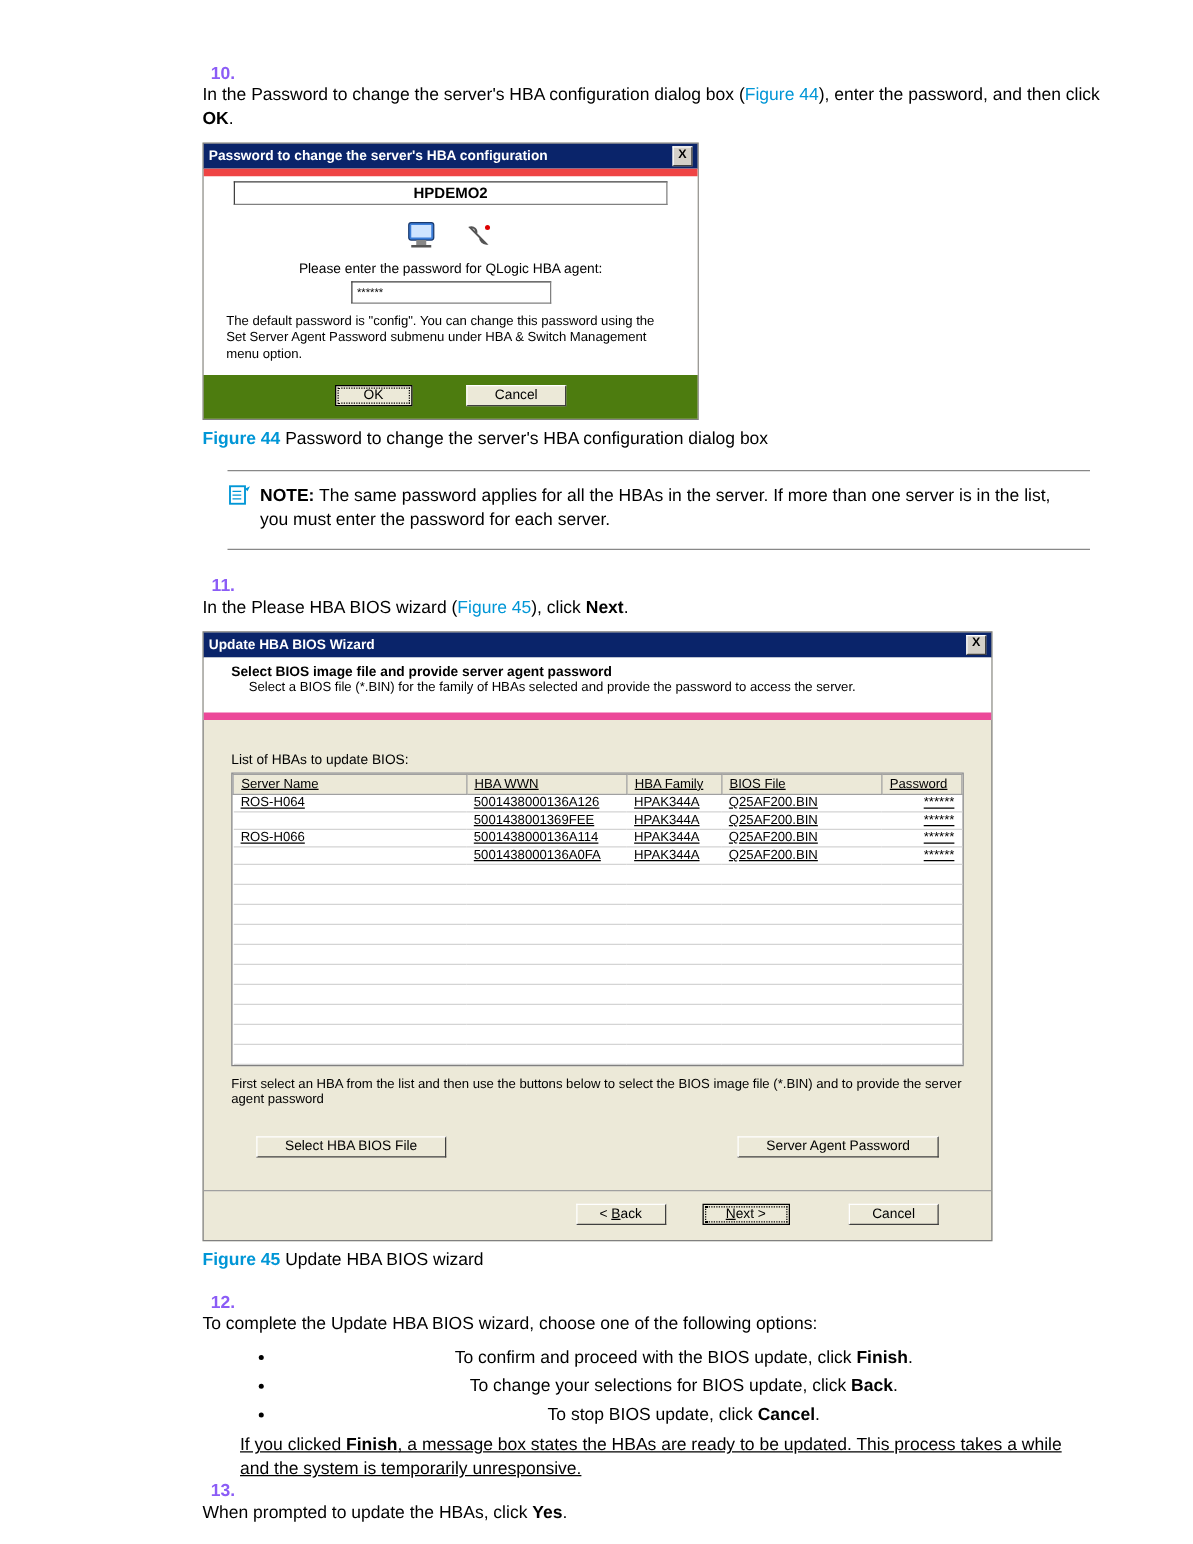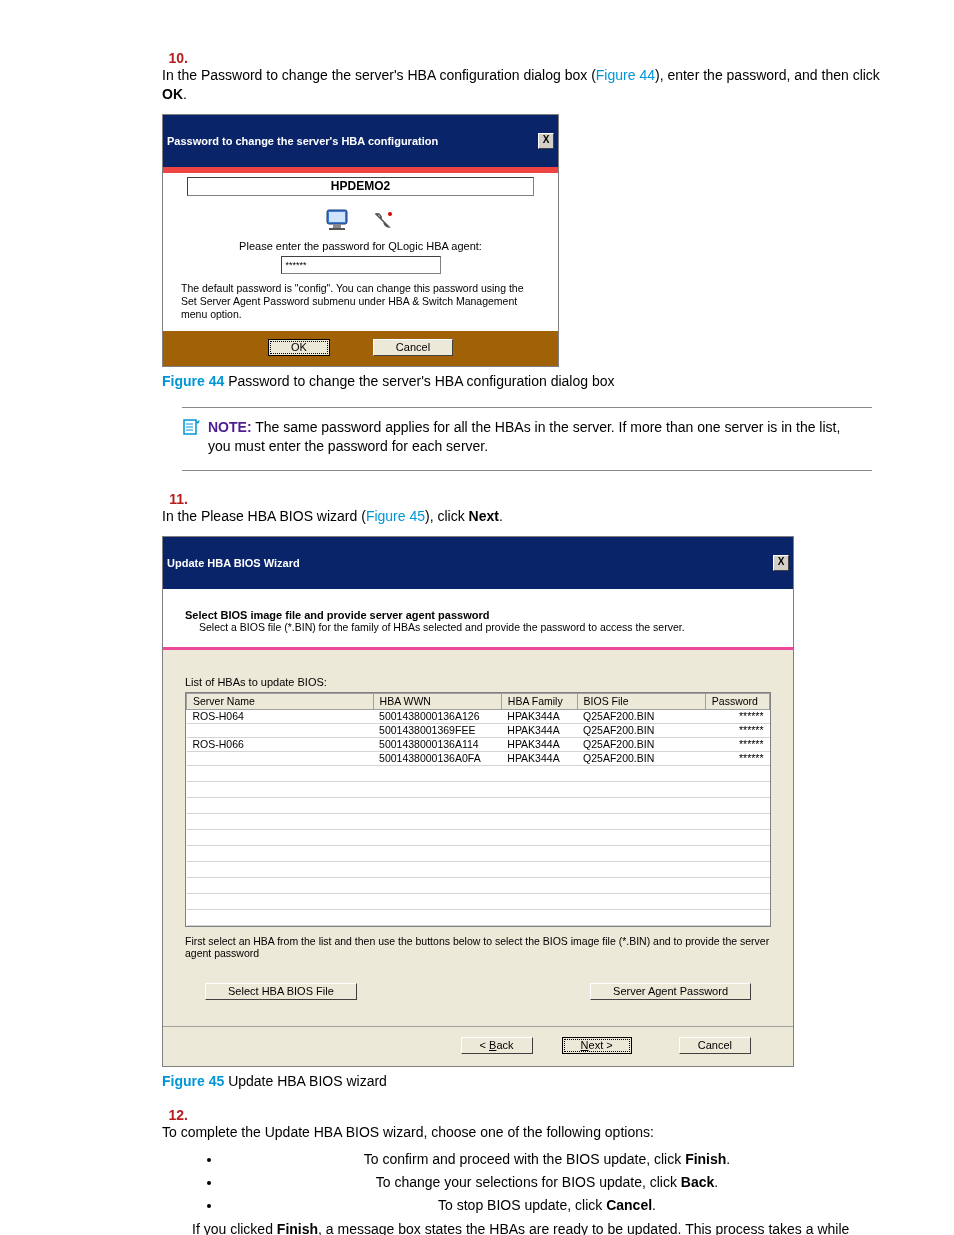--- a/index.html
+++ b/index.html
@@ -9,21 +9,21 @@
     font-family: Arial, Helvetica, sans-serif;
     font-size: 14px;
     color: #000;
     width: 954px;
   }
   .page {
     padding: 50px 82px 30px 82px;
   }
   .step-num {
     font-weight: bold;
-    color: #b91c1c;
+    color: #8b5cf6;
     display: inline-block;
     width: 26px;
     text-align: right;
     vertical-align: top;
   }
   .step-text {
     display: inline-block;
     width: 740px;
     vertical-align: top;
     line-height: 1.35;
@@ -46,36 +46,36 @@
     position: relative;
     line-height: 1.35;
   }
   .note-icon {
     position: absolute;
     left: 0;
     top: 10px;
     color: #0096d6;
     font-size: 18px;
   }
-  .note-label { color: #4c1d95; font-weight: bold; }
+  .note-label { color: #000000; font-weight: bold; }
 
   
   .dialog1 {
     margin: 10px 0 2px 80px;
     width: 395px;
     border: 1px solid #808080;
     background: #ece9d8;
     font-family: Tahoma, Arial, sans-serif;
     font-size: 11px;
   }
   .titlebar {
     background: linear-gradient(#0a246a, #0a246a);
     color: #fff;
     font-weight: bold;
-    padding: 18px 4px;
+    padding: 2px 4px;
     display: flex;
     justify-content: space-between;
     align-items: center;
     font-size: 11px;
   }
   .titlebar .xbtn {
     background: #d4d0c8;
     color: #000;
     width: 14px;
     height: 14px;
@@ -126,21 +126,21 @@
     font-size: 9px;
     line-height: 16px;
   }
   .defaultpw {
     font-size: 10.5px;
     padding: 0 18px 10px 18px;
     line-height: 1.25;
   }
   .dlg-buttons {
     text-align: center;
-    background: #a16207;
+    background: #4d7c0f;
     padding: 8px 0 10px 0;
   }
   .winbtn {
     display: inline-block;
     background: #ece9d8;
     border: 1px solid #404040;
     border-top-color: #fff;
     border-left-color: #fff;
     padding: 1px 22px 2px 22px;
     font-size: 11px;
@@ -152,33 +152,34 @@
   .dialog2 {
     margin: 10px 0 2px 80px;
     width: 630px;
     border: 1px solid #808080;
     background: #ece9d8;
     font-family: Tahoma, Arial, sans-serif;
     font-size: 11px;
   }
   .wizard-head {
     background: #fff;
-    padding: 20px 14px 14px 22px;
-    border-bottom: 3px solid #ec4899;
+    padding: 6px 14px 14px 22px;
+    border-bottom: 6px solid #ec4899;
   }
   .wizard-head .wtitle { font-weight: bold; }
   .wizard-head .wsub { font-size: 10.5px; padding-left: 14px; }
   .wizard-body {
     padding: 10px 22px 6px 22px;
   }
   .listlabel { font-size: 11px; margin: 16px 0 4px 0; }
   .grid {
     border: 1px solid #808080;
     background: #fff;
     font-size: 10.5px;
+    text-decoration: underline;
   }
   .grid table { width: 100%; border-collapse: collapse; }
   .grid th {
     background: #ece9d8;
     font-weight: normal;
     text-align: left;
     padding: 1px 6px 2px 6px;
     border: 1px solid #a0a0a0;
     font-size: 10.5px;
   }

